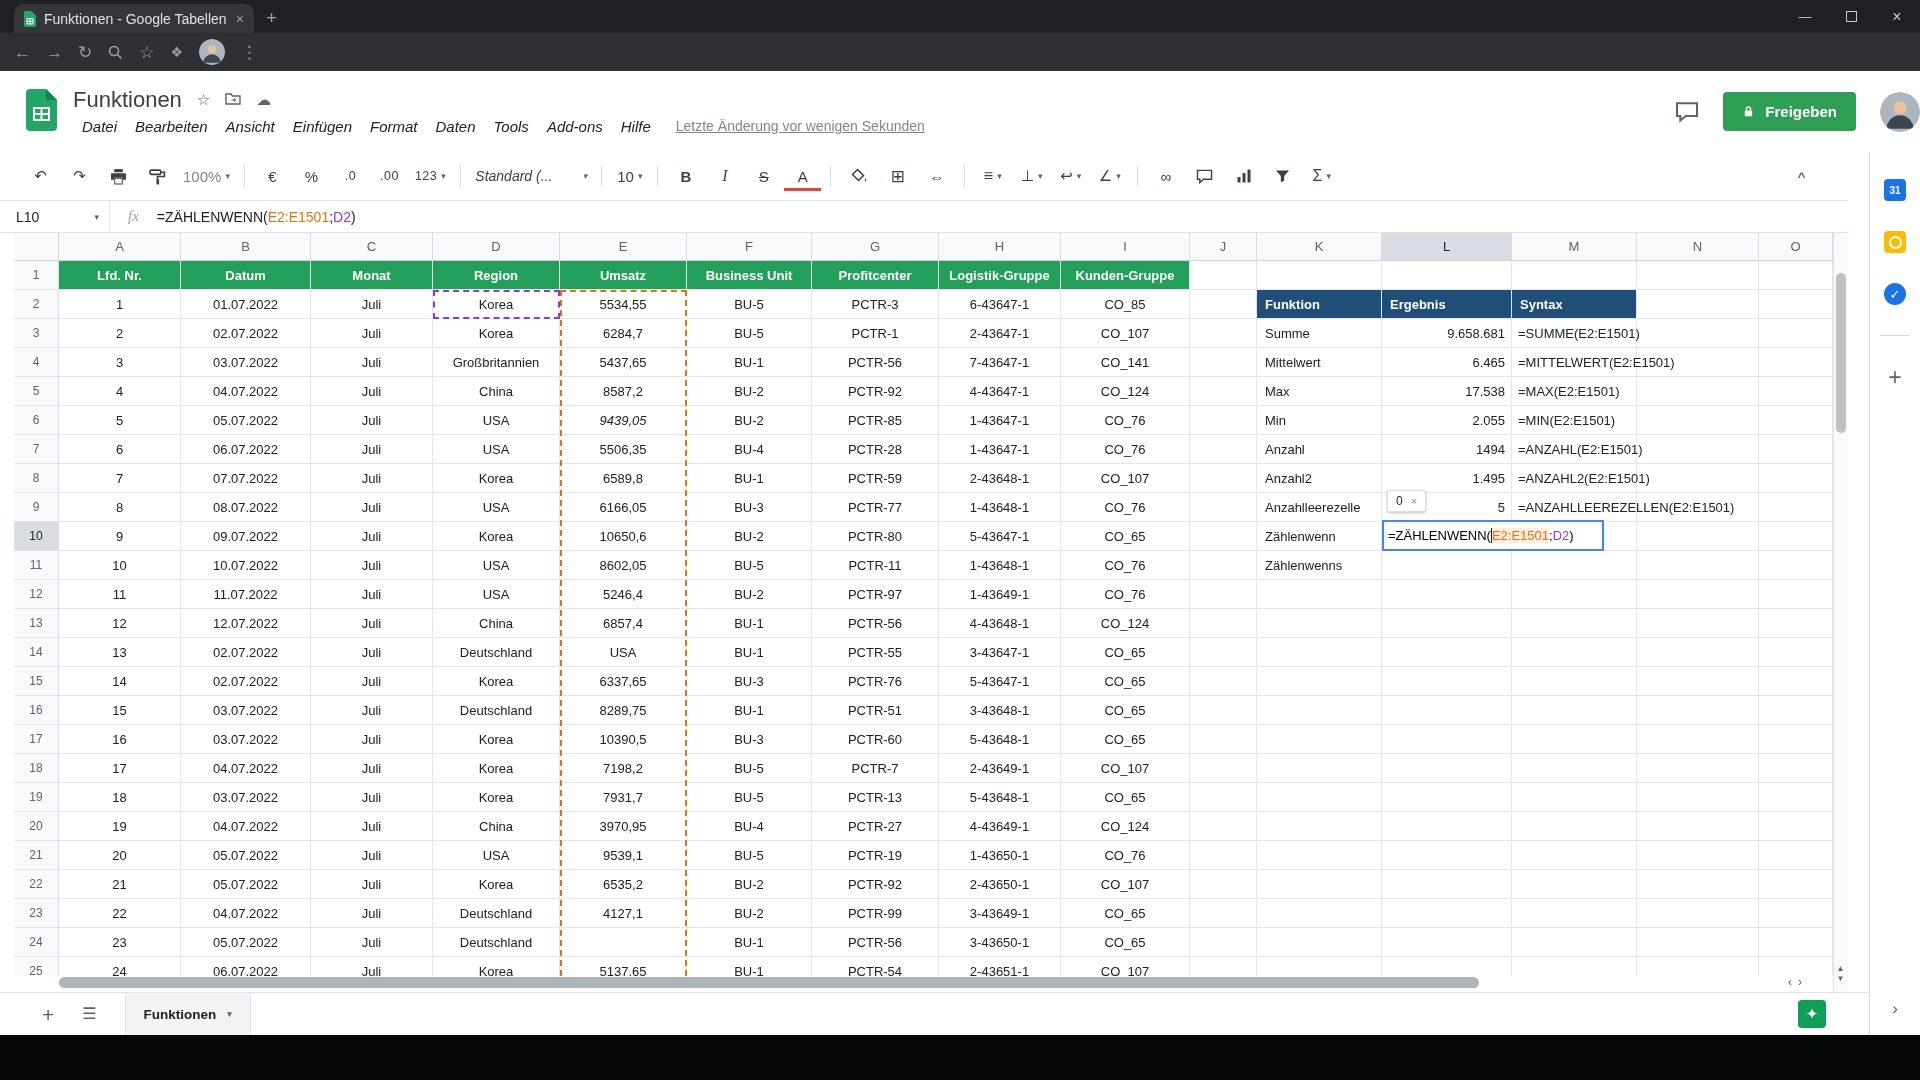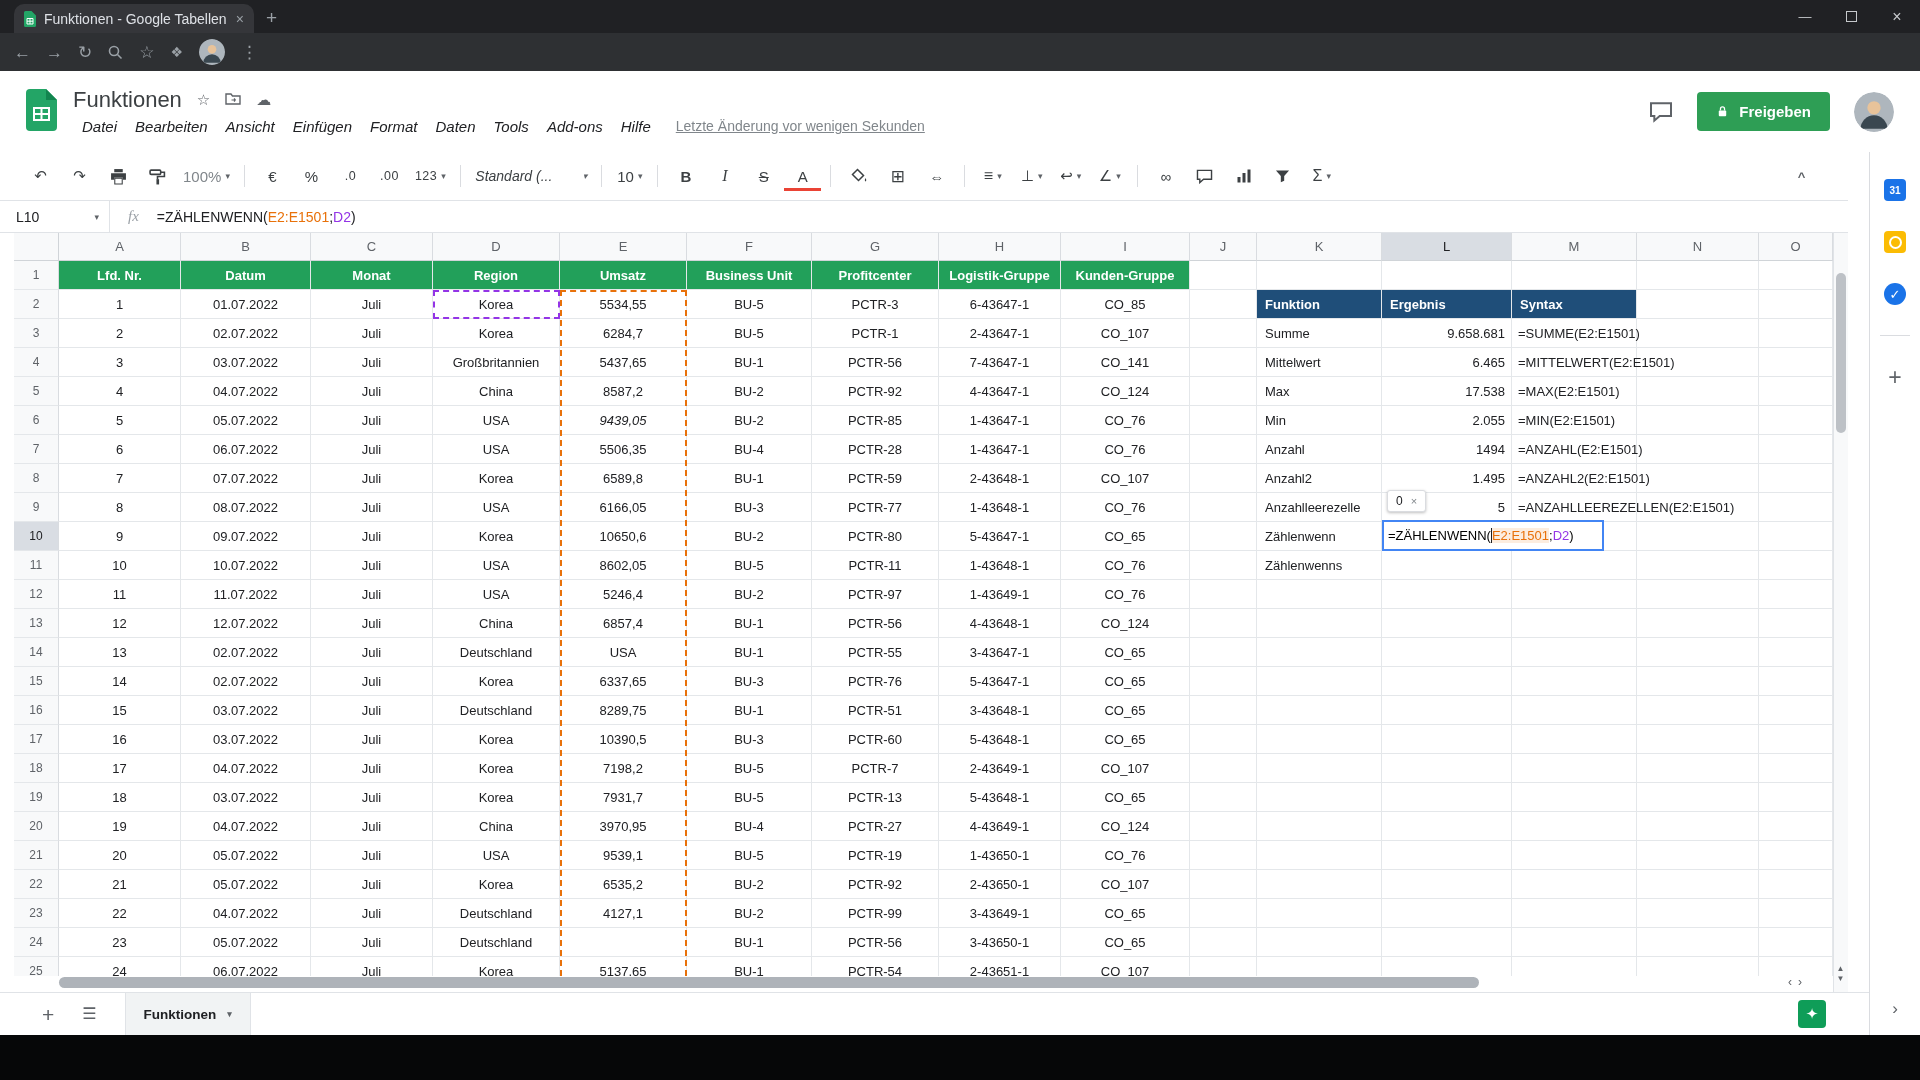--- a/index.html
+++ b/index.html
@@ -31,21 +31,21 @@
 
   .app-header{position:absolute;left:0;top:0;width:1920px;height:81px;display:flex;align-items:center;
               padding-left:26px;box-sizing:border-box;}
   .gs-logo{margin-right:16px;flex:0 0 auto;}
   .doc-title-row{display:flex;align-items:center;gap:15px;}
   .doc-title{font-size:22px;color:#3c4043;}
   .title-ic{color:#5f6368;font-size:15px;line-height:1;}
   .menu-row{display:flex;align-items:center;margin-top:3px;}
   .menu-item{font-size:15px;color:#202124;padding:2px 9px;border-radius:3px;font-style:italic;}
   .last-edit{font-size:14px;color:#80868b;text-decoration:underline;margin-left:16px;white-space:nowrap;}
-  .header-right{margin-left:auto;display:flex;align-items:center;gap:24px;padding-right:26px;}
+  .header-right{margin-left:auto;display:flex;align-items:center;gap:24px;}
   .comment-ic{display:flex;align-items:center;}
   .share-btn{background:var(--share);color:#fff;font-size:15px;height:39px;border-radius:4px;
              display:flex;align-items:center;gap:10px;padding:0 19px;font-weight:bold;}
   .big-avatar{width:40px;height:40px;border-radius:50%;overflow:hidden;}
 
   .toolbar{position:absolute;left:0;top:81px;width:1848px;height:48px;display:flex;align-items:center;
            padding-left:22px;gap:2px;box-sizing:border-box;}
   .tb{min-width:27px;height:30px;display:flex;align-items:center;justify-content:center;color:#3c4043;
       font-size:15px;border-radius:3px;gap:4px;padding:0 5px;white-space:nowrap;}
   .tb .caret{font-size:9px;color:#5f6368;}

